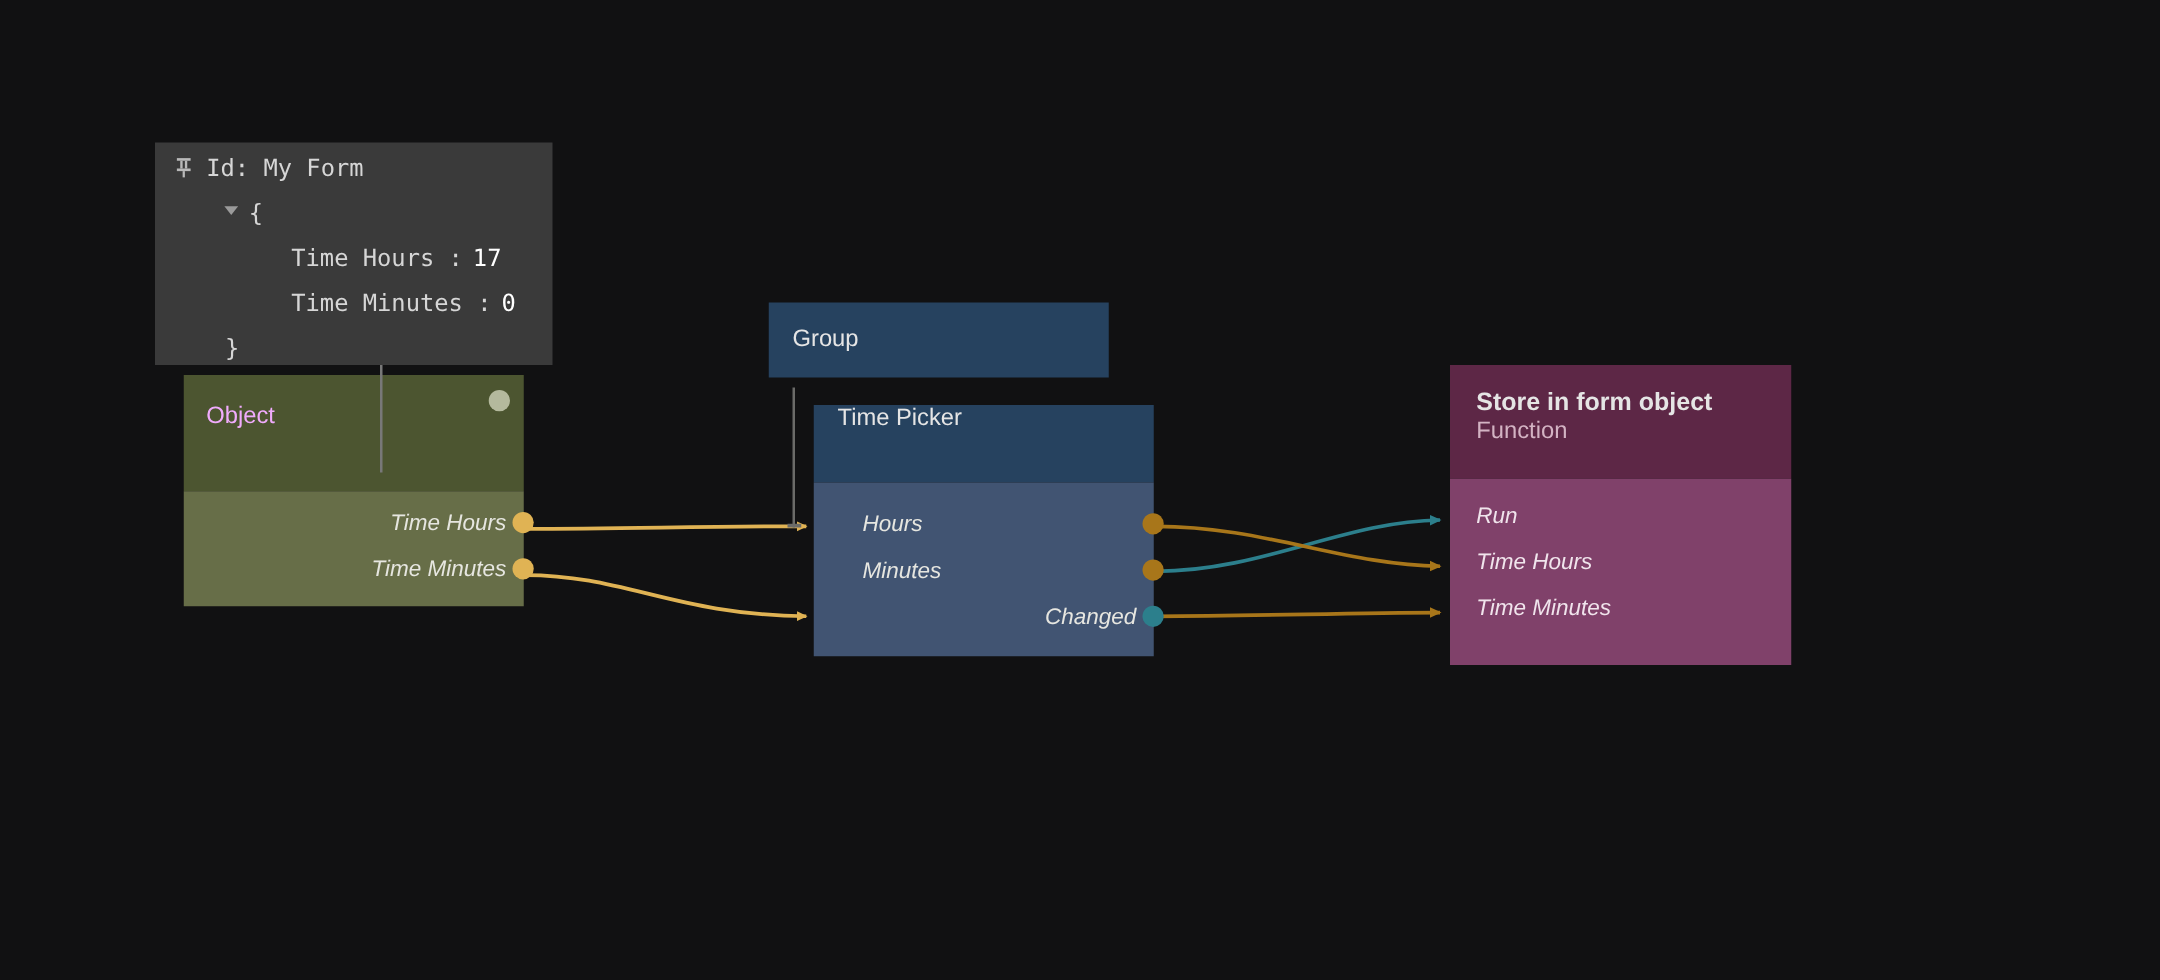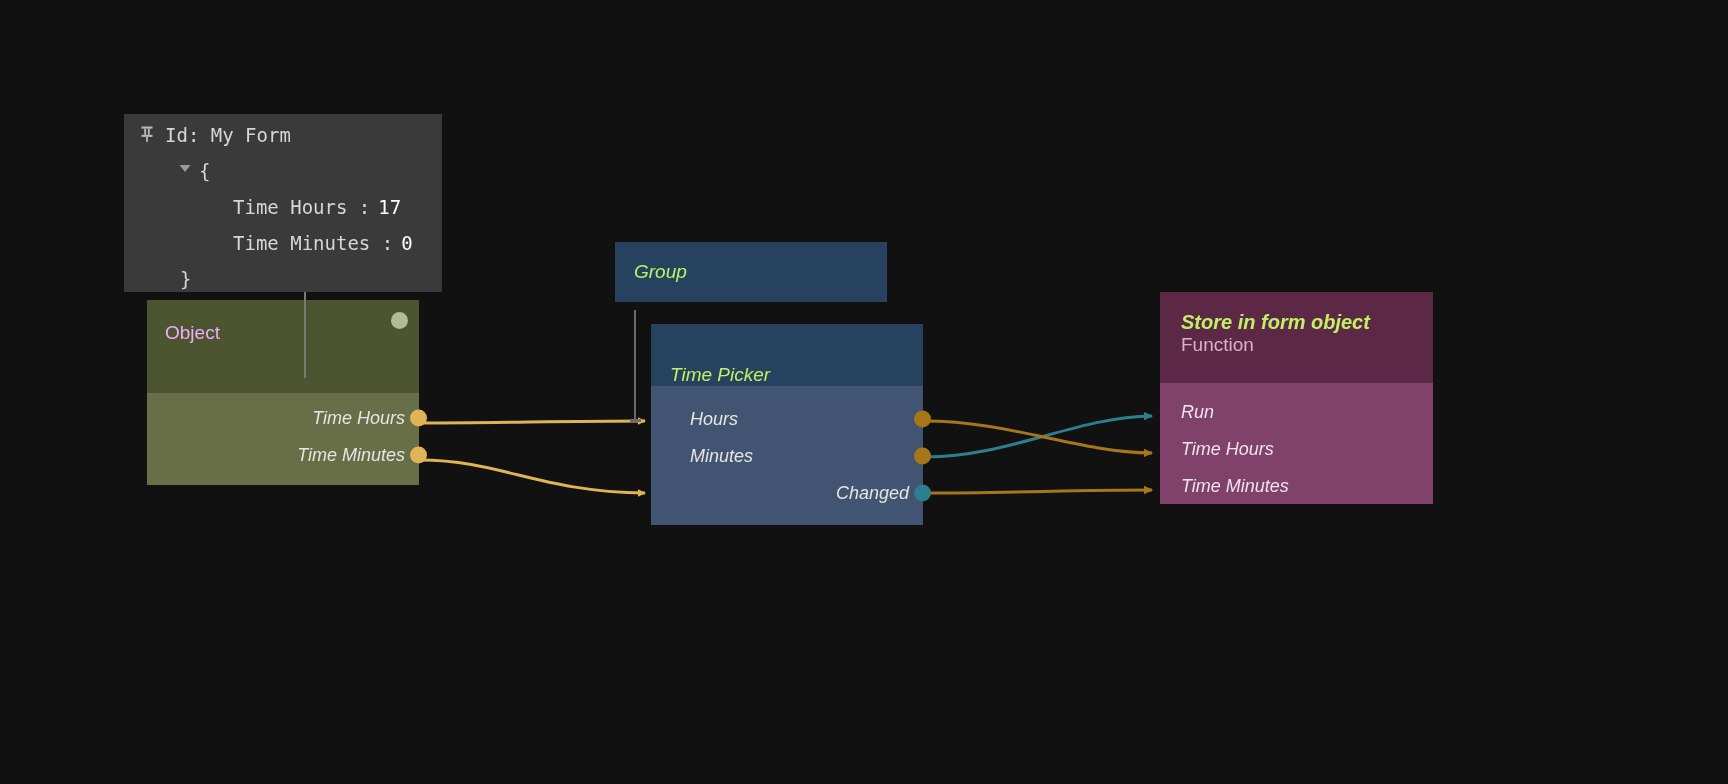--- a/index.html
+++ b/index.html
@@ -34,25 +34,24 @@
   .node {
     position: absolute;
     z-index: 2;
     box-sizing: border-box;
   }
   .node-header {
     box-sizing: border-box;
     position: relative;
   }
   .node-title {
-    color: #bef264;
+    color: #e5e5e5;
     font-size: 19px;
     line-height: 22px;
     white-space: nowrap;
-    font-style: italic;
   }
   .node-subtitle {
     font-size: 19px;
     line-height: 23px;
     white-space: nowrap;
   }
   .node-body {
     box-sizing: border-box;
     position: relative;
   }
@@ -131,40 +130,40 @@
     background: #6b6b68;
     z-index: 2;
   }
 
   
   #node-timepicker { left: 651px; top: 324px; width: 272px; }
   #node-timepicker .node-header {
     background: #26425f;
     height: 62px;
     display: flex;
-    align-items: flex-end;
+    align-items: flex-start;
     padding-left: 19px;
   }
   #node-timepicker .node-body {
     background: #415472;
     padding: 14px 0 14px 0;
   }
 
   
   #node-store { left: 1160px; top: 292px; width: 273px; }
   #node-store .node-header {
     background: #5d2746;
     height: 91px;
     padding: 19px 0 0 21px;
   }
   #node-store .node-title { font-weight: bold; font-size: 20px; }
   #node-store .node-subtitle { color: #d3b3c3; }
   #node-store .node-body {
     background: #80416a;
-    padding: 10px 0 0 0;
+    padding: 10px 0 28px 0;
   }
   #node-store .port-row.in { padding-left: 21px; }
   #node-store .port-label { color: #f0e4ec; }
 
   
   #inspector {
     position: absolute;
     left: 124px;
     top: 114px;
     width: 318px;

